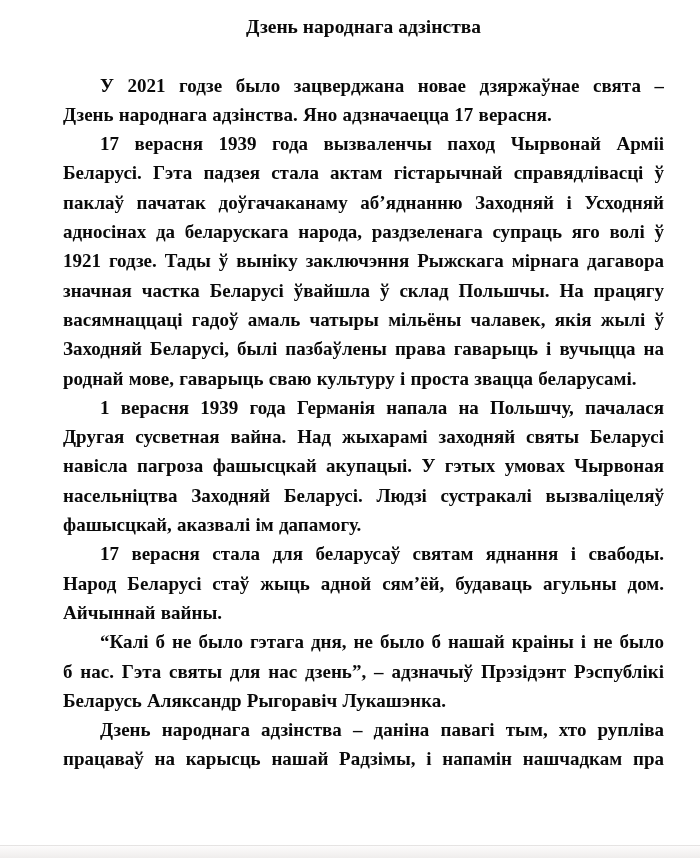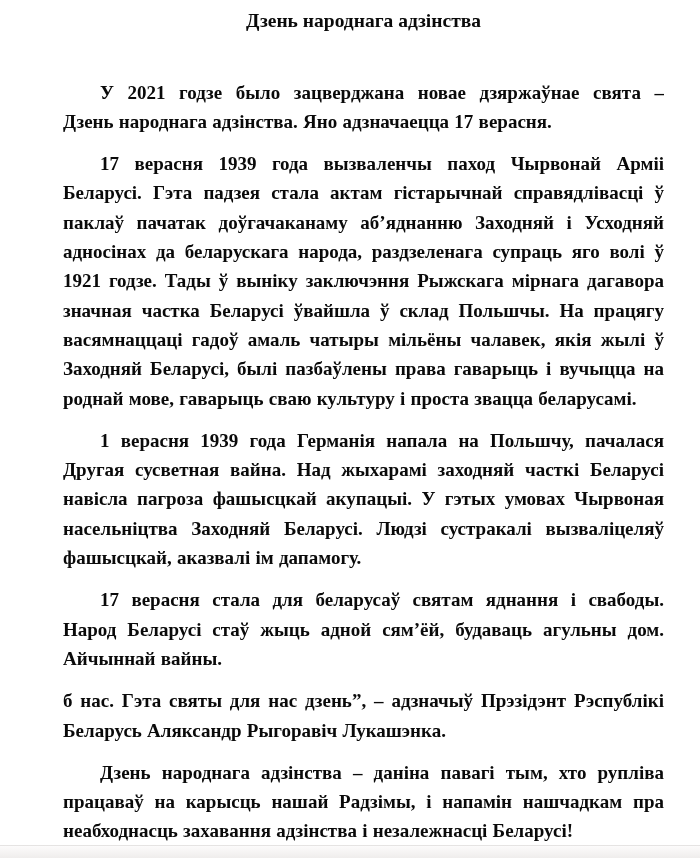--- a/index.html
+++ b/index.html
@@ -12,32 +12,32 @@
     width: 700px;
     height: 858px;
     background: #ffffff;
     color: #0a0a0a;
     font-family: "Liberation Serif", "DejaVu Serif", serif;
     font-weight: 700;
     overflow: hidden;
   }
   .title {
     margin: 0 0 0 63px;
-    padding-top: 6px;
+    padding-top: 12px;
     width: 601px;
     text-align: center;
     font-size: 19.5px;
     line-height: 29.3px;
     font-weight: 700;
   }
   .spacer {
     height: 29.3px;
   }
   .para {
-    margin: 13px 0 0 63px;
+    margin: 0 0 0 63px;
     width: 601px;
   }
   .line {
     font-size: 19px;
     line-height: 29.3px;
     height: 29.3px;
     overflow: hidden;
     text-align: justify;
     text-align-last: justify;
     word-spacing: 0.5px;
@@ -75,34 +75,34 @@
         <div class="line">паклаў пачатак доўгачаканаму аб’яднанню Заходняй і Усходняй</div>
         <div class="line">адносінах да беларускага народа, раздзеленага супраць яго волі ў</div>
         <div class="line">1921 годзе. Тады ў выніку заключэння Рыжскага мірнага дагавора</div>
         <div class="line">значная частка Беларусі ўвайшла ў склад Польшчы. На працягу</div>
         <div class="line">васямнаццаці гадоў амаль чатыры мільёны чалавек, якія жылі ў</div>
         <div class="line">Заходняй Беларусі, былі пазбаўлены права гаварыць і вучыцца на</div>
         <div class="line last">роднай мове, гаварыць сваю культуру і проста звацца беларусамі.</div>
       </div>
       <div class="para">
         <div class="line first">1 верасня 1939 года Германія напала на Польшчу, пачалася</div>
-        <div class="line">Другая сусветная вайна. Над жыхарамі заходняй часткі Беларусі</div>
+        <div class="line">Другая сусветная вайна. Над жыхарамі заходняй святы Беларусі</div>
         <div class="line">навісла пагроза фашысцкай акупацыі. У гэтых умовах Чырвоная</div>
         <div class="line">насельніцтва Заходняй Беларусі. Людзі сустракалі вызваліцеляў</div>
         <div class="line last">фашысцкай, аказвалі ім дапамогу.</div>
       </div>
       <div class="para">
         <div class="line first">17 верасня стала для беларусаў святам яднання і свабоды.</div>
         <div class="line">Народ Беларусі стаў жыць адной сям’ёй, будаваць агульны дом.</div>
         <div class="line last">Айчыннай вайны.</div>
       </div>
       <div class="para">
+        <div class="line first">“Калі б не было гэтага дня, не было б нашай краіны і не было</div>
         <div class="line">б нас. Гэта святы для нас дзень”, – адзначыў Прэзідэнт Рэспублікі</div>
         <div class="line last">Беларусь Аляксандр Рыгоравіч Лукашэнка.</div>
       </div>
       <div class="para">
         <div class="line first">Дзень народнага адзінства – даніна павагі тым, хто рупліва</div>
         <div class="line">працаваў на карысць нашай Радзімы, і напамін нашчадкам пра</div>
-        <div class="line last">неабходнасць захавання адзінства і незалежнасці Беларусі!</div>
       </div>
     </div>
   <div class="bottom-edge"></div>
 </div>
 
 </body></html>

